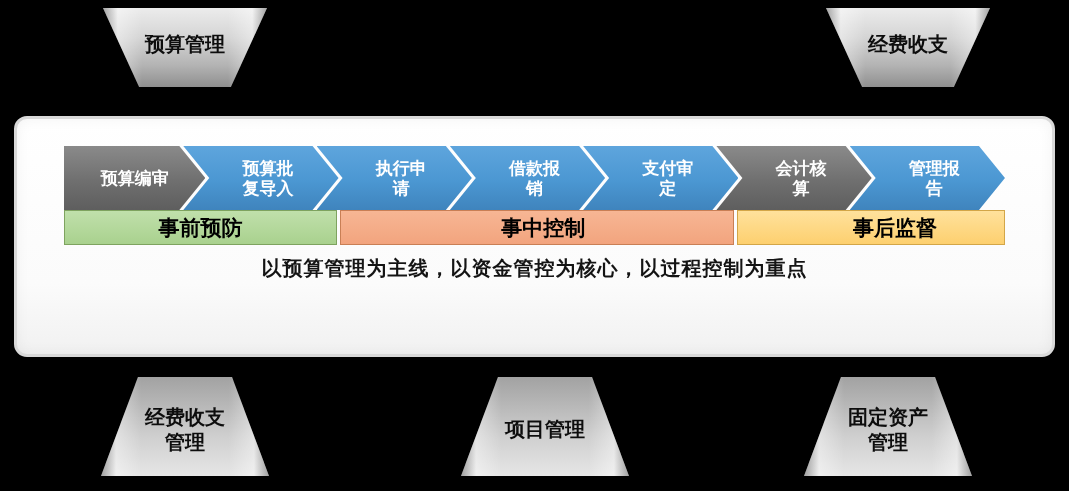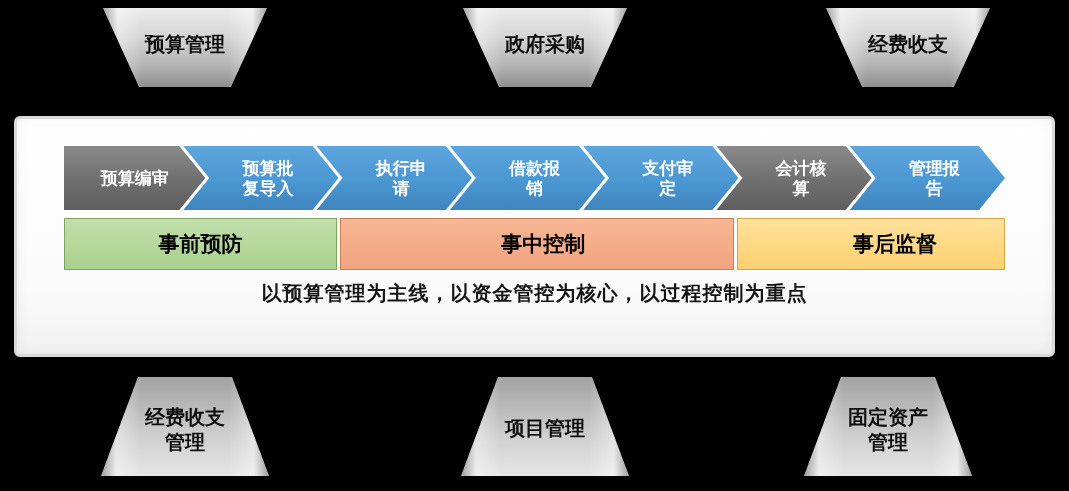--- a/index.html
+++ b/index.html
@@ -32,30 +32,30 @@
     clip-path:polygon(22% 0,78% 0,100% 100%,0 100%);
     background:
       linear-gradient(90deg,rgba(0,0,0,.30) 0%,rgba(255,255,255,.40) 9%,rgba(255,255,255,0) 24%,rgba(255,255,255,0) 76%,rgba(255,255,255,.40) 91%,rgba(0,0,0,.30) 100%),
       linear-gradient(0deg,#e6e6e6 0%,#cfcfcf 40%,#a2a2a2 100%);
     padding-top:6px;box-sizing:border-box;
   }
   .pos-t1{left:103px;top:8px;}
   .pos-t2{left:463px;top:8px;}
   .pos-t3{left:826px;top:8px;}
   .pos-b1{left:101px;top:377px;}
-  .pos-b2{left:461px;top:377px;font-family:Liberation Mono, monospace;}
+  .pos-b2{left:461px;top:377px;}
   .pos-b3{left:804px;top:377px;}
 
   
   .panel{
     position:absolute;left:14px;top:116px;
     width:1041px;height:241px;box-sizing:border-box;
     background:linear-gradient(180deg,#ffffff 0%,#fbfbfb 70%,#f1f1f1 100%);
     border:3px solid #d9d9d9;
-    border-radius:6px;
+    border-radius:13px;
     box-shadow:0 5px 12px rgba(0,0,0,.65), inset 0 0 14px rgba(0,0,0,.05);
     padding:27px 47px 0 47px;
   }
 
   
   .flow{display:flex;height:64px;}
   .chevron{
     position:relative;flex:1 1 0;
     display:flex;align-items:center;justify-content:center;
     color:#fff;font-weight:bold;font-size:17px;
@@ -66,21 +66,21 @@
   }
   .chevron:first-child{
     margin-left:0;padding-left:8px;
     clip-path:polygon(0 0,calc(100% - 26px) 0,100% 50%,calc(100% - 26px) 100%,0 100%);
   }
   .chevron .step-label{white-space:pre-line;}
   .chevron.tone-blue{background:linear-gradient(180deg,#5ea5dd 0%,var(--blue,#4b97d2) 55%,#3f84bd 100%);}
   .chevron.tone-gray{background:linear-gradient(180deg,#8a8a8a 0%,var(--gray,#6f6f6f) 55%,#5e5e5e 100%);}
 
   
-  .phases{display:flex;gap:3px;margin-top:8px;height:52px;}
+  .phases{display:flex;gap:3px;margin-top:0;height:35px;}
   .phase{
     display:flex;align-items:center;justify-content:center;
     font-size:21px;font-weight:bold;color:#000;
     box-sizing:border-box;border:1px solid rgba(0,0,0,.28);
   }
   .phase.tone-green {flex:0 0 29%;  background:linear-gradient(180deg,#c0e0ab 0%,var(--green,#a9d18e) 100%); border-color:#7ea35f;}
   .phase.tone-orange{flex:1 1 auto; background:linear-gradient(180deg,#f7b694 0%,var(--orange,#f2a47e) 100%);border-color:#c97f55;padding-left:13px;}
   .phase.tone-yellow{flex:0 0 28.5%;background:linear-gradient(180deg,#ffe19c 0%,var(--yellow,#fdd06f) 100%);border-color:#d3a648;padding-left:48px;}
 
   
@@ -90,23 +90,20 @@
     letter-spacing:1px;
   }
 </style>
 </head>
 <body>
 
 <div class="canvas">
 
   <div class="trap trap-top pos-t1">
     <span class="trap-label">预算管理</span>
-  </div>
-  <div class="trap trap-top pos-t2">
-    <span class="trap-label">政府采购</span>
   </div>
   <div class="trap trap-top pos-t3">
     <span class="trap-label">经费收支</span>
   </div>
 
   <div class="panel">
 
     <div class="flow">
       <div class="chevron tone-gray">
         <span class="step-label">预算编审</span>

